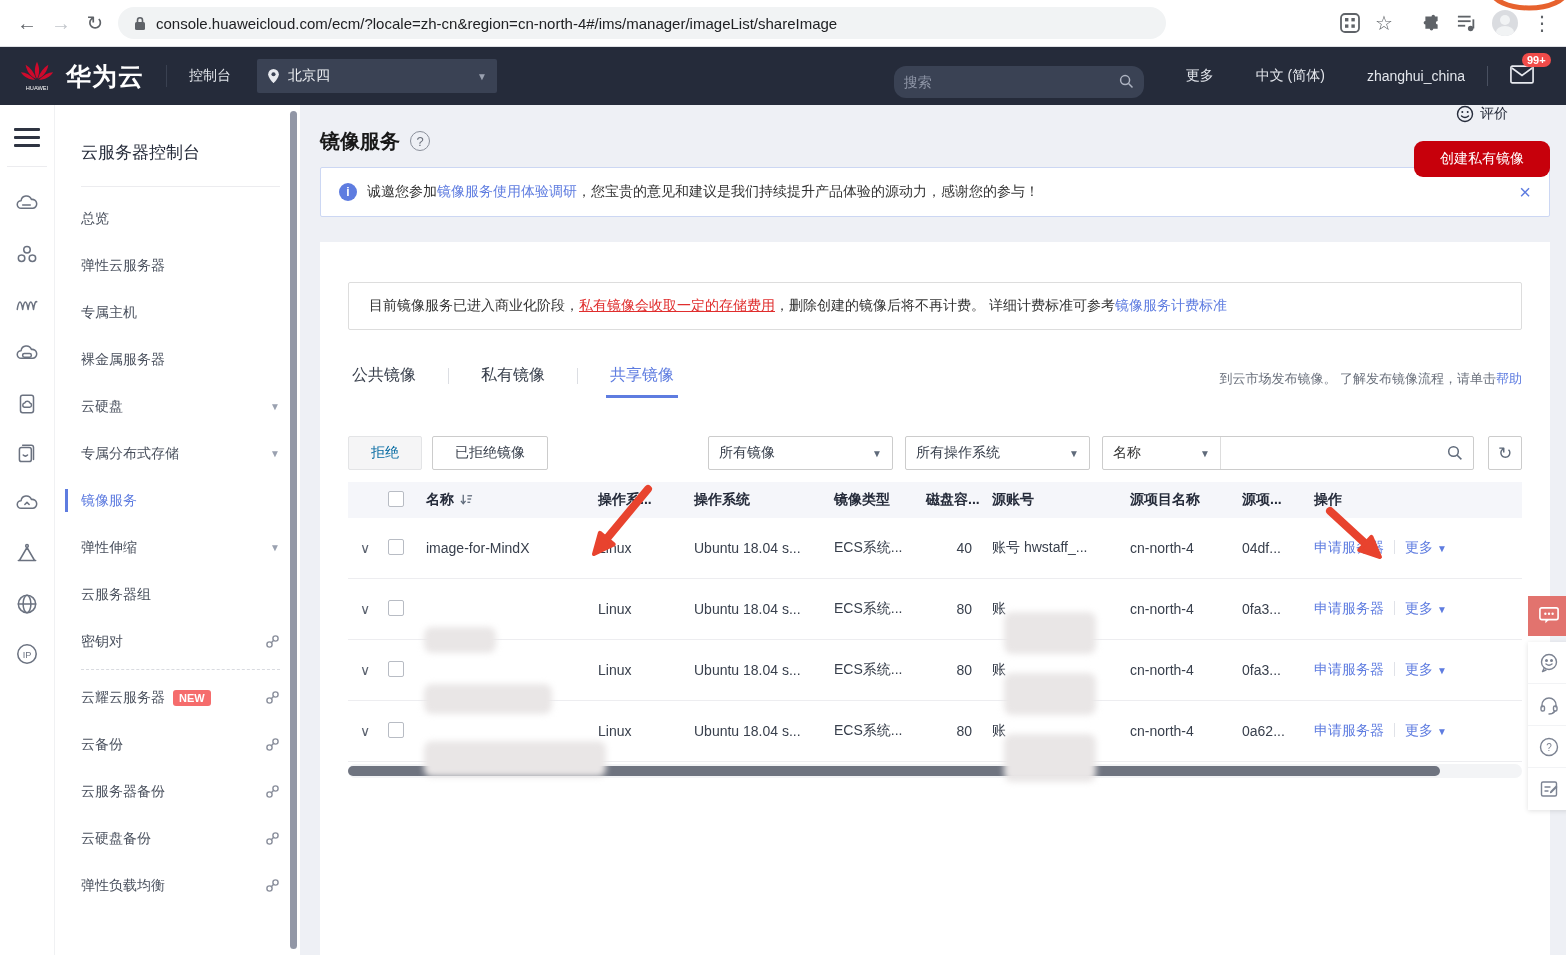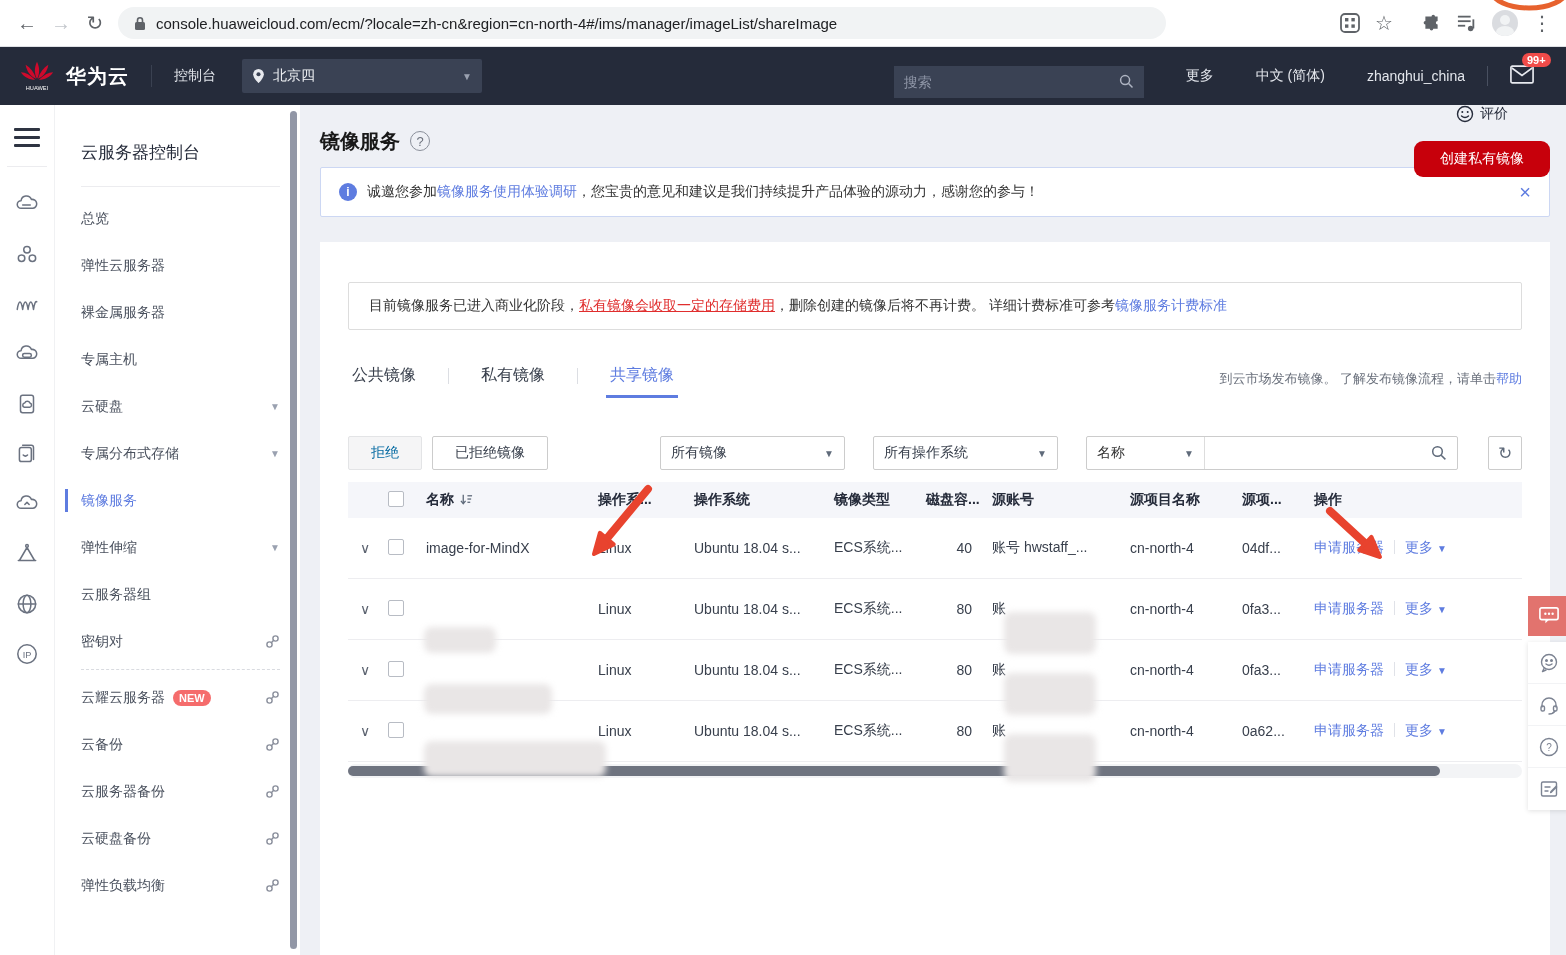--- a/index.html
+++ b/index.html
@@ -14,29 +14,29 @@
   .url-pill{ flex:1; height:32px; margin:0 12px 0 6px; background:#f1f3f4; border-radius:16px;
     display:flex; align-items:center; padding:0 16px; max-width:1048px;}
   .url-text{ font-size:15px; color:#202124; margin-left:10px; white-space:nowrap; overflow:hidden;}
   .b-right{ display:flex; align-items:center; gap:14px; margin-left:auto; padding-right:4px;}
   .avatar{ width:26px; height:26px; border-radius:50%; background:#dadce0; position:relative; overflow:hidden;}
   .avatar:before{ content:""; position:absolute; left:8px; top:5px; width:10px; height:10px; border-radius:50%; background:#f1f3f4;}
   .avatar:after{ content:""; position:absolute; left:4px; top:16px; width:18px; height:12px; border-radius:50%; background:#f1f3f4;}
 
   
   .hw{ height:58px; background:#252b3a; display:flex; align-items:center; padding:0 18px; color:#e8eaef;}
-  .hw-brand{ font-size:20px; font-weight:bold; color:#fff; margin-left:10px; letter-spacing:1px;}
+  .hw-brand{ font-size:25px; font-weight:bold; color:#fff; margin-left:10px; letter-spacing:1px;}
   .hw-sep{ width:1px; height:22px; background:#49506033; background:#495060; margin:0 22px; opacity:.6;}
   .hw-console{ font-size:14px; color:#dfe2e8; cursor:pointer;}
   .region{ margin-left:26px; width:240px; height:34px; background:#3a4254; border-radius:2px;
     display:flex; align-items:center; padding:0 10px; cursor:pointer;}
   .region-name{ font-size:14px; color:#f0f2f5; margin-left:8px;}
   .region .caret{ margin-left:auto; }
   .caret{ font-size:10px; color:#9aa1b0; }
-  .hw-search{ margin-left:auto; width:250px; height:32px; background:#3a4254; border-radius:0;
+  .hw-search{ margin-left:auto; width:250px; height:32px; background:#3a4254; border-radius:12px;
     display:flex; align-items:center; padding:0 10px;margin-top:11px;}
   .hw-search input{ flex:1; background:transparent; border:none; outline:none; color:#cfd4de; font-size:14px; font-family:inherit;}
   .hw-search input::placeholder{ color:#8e95a6; }
   .hw-link{ font-size:14px; color:#e3e6ec; margin-left:42px; cursor:pointer; white-space:nowrap;}
   .hw-vline{ width:1px; height:20px; background:#495060; margin:0 22px;}
   .mail{ position:relative; cursor:pointer; margin-right:14px;}
   .mail-badge{ position:absolute; top:-12px; left:12px; background:#f04b49; color:#fff; font-size:11px;
     padding:1px 5px; border-radius:8px; font-weight:bold;}
 
   
@@ -50,21 +50,21 @@
 
   .sidenav{ width:245px; background:#fff; position:relative; padding-top:24px;}
   .sn-title{ font-size:17px; color:#252b3a; padding:12px 0 22px 26px; }
   .sn-divider{ height:1px; background:#ececef; margin:0 20px 8px 26px;}
   .sn-divider.dashed{ height:0; border-top:1px dashed #d9dbe0; margin:4px 20px 4px 26px; background:none;}
   .sn-item{ height:47px; display:flex; align-items:center; padding:0 20px 0 26px; font-size:14px; color:#4a515e; cursor:pointer; position:relative;}
   .sn-item .lbl{ white-space:nowrap;text-align:right; }
   .sn-item.active{ color:#5e7ce0; }
   .sn-item.active:before{ content:""; position:absolute; left:10px; top:12px; bottom:12px; width:3px; background:#5e7ce0;}
   .sn-right{ margin-left:auto; display:flex; align-items:center;}
-  .newbadge{ background:#f56c6c; color:#fff; font-size:11px; font-weight:bold; border-radius:8px; padding:2px 6px; margin-left:8px;}
+  .newbadge{ background:#f56c6c; color:#fff; font-size:11px; font-weight:bold; border-radius:3px; padding:2px 6px; margin-left:8px;}
   .sn-scroll{ position:absolute; right:3px; top:6px; bottom:6px; width:7px; background:#7f8596; border-radius:4px; opacity:.85;}
 
   
   .main{ flex:1; padding:0 16px 0 20px; position:relative; overflow:hidden;}
   .titlerow{ display:flex; align-items:center; height:52px; margin-top:10px;}
   .pg-title{ font-size:20px; font-weight:bold; color:#181818; }
   .help-circ{ width:20px; height:20px; border:1px solid #8a8f9a; border-radius:50%; color:#6d727d;
     font-size:13px; display:flex; align-items:center; justify-content:center; margin-left:10px; cursor:pointer;}
   .titlerow .right{ margin-left:auto; display:flex; align-items:center; gap:18px;flex-direction:column;}
   .feedback{ display:flex; align-items:center; gap:6px; font-size:14px; color:#252b3a; cursor:pointer;}
@@ -85,21 +85,21 @@
   .tab{ font-size:16px; color:#39404d; padding:0 4px 12px 4px; cursor:pointer; position:relative;}
   .tab-sep{ width:1px; height:16px; background:#dcdee3; margin:0 28px 14px 28px;}
   .tab.active{ color:#5e7ce0; }
   .tab.active:after{ content:""; position:absolute; left:0; right:0; bottom:0; height:3px; background:#5e7ce0;}
   .market-tip{ margin-left:auto; font-size:13px; color:#6a707c; padding-bottom:10px; white-space:nowrap;}
 
   .filterrow{ display:flex; align-items:center; margin-top:38px;}
   .btn{ height:34px; border:1px solid #ccc; background:#fff; border-radius:2px; font-size:14px; color:#39404d; padding:0 22px; cursor:pointer;}
   .btn.disabled{ background:#f5f5f6; color:#0369a1; border-color:#e3e4e6; cursor:default;}
   .btn + .btn{ margin-left:10px; }
-  .f-right{ margin-left:auto; display:flex; align-items:flex-start; gap:28px;}
+  .f-right{ margin-left:auto; display:flex; align-items:flex-start; gap:12px;}
   .dropdown{ width:185px; height:34px; border:1px solid #ccc; border-radius:2px; background:#fff;
     display:flex; align-items:center; padding:0 10px; font-size:14px; color:#39404d; cursor:pointer;}
   .dropdown .caret{ margin-left:auto; color:#5f6a7a;}
   .searchgroup{ width:372px; height:34px; border:1px solid #ccc; border-radius:2px; background:#fff; display:flex; align-items:center;}
   .sg-select{ width:118px; height:100%; border-right:1px solid #ddd; display:flex; align-items:center; padding:0 10px; font-size:14px; cursor:pointer;}
   .sg-select .caret{ margin-left:auto; color:#5f6a7a;}
   .sg-input{ flex:1; border:none; outline:none; height:100%; padding:0 8px; font-size:14px; font-family:inherit;}
   .sg-mag{ padding:0 10px; cursor:pointer; display:flex;}
   .btn-refresh{ width:34px; height:34px; border:1px solid #ccc; background:#fff; border-radius:2px; font-size:17px; color:#5f6a7a; cursor:pointer; margin-left:2px;}
 
@@ -291,24 +291,24 @@
       <div class="sn-title">云服务器控制台</div>
       <div class="sn-divider"></div>
 
       <div class="sn-item">
           <span class="lbl">总览</span>
         </div>
       <div class="sn-item">
           <span class="lbl">弹性云服务器</span>
         </div>
       <div class="sn-item">
+          <span class="lbl">专属主机</span>
+        </div>
+      <div class="sn-item">
           <span class="lbl">裸金属服务器</span>
-        </div>
-      <div class="sn-item">
-          <span class="lbl">专属主机</span>
         </div>
       <div class="sn-item">
           <span class="lbl">云硬盘</span>
           <span class="sn-right caret">▼</span>
         </div>
       <div class="sn-item">
           <span class="lbl">专属分布式存储</span>
           <span class="sn-right caret">▼</span>
         </div>
       <div class="sn-item active">

